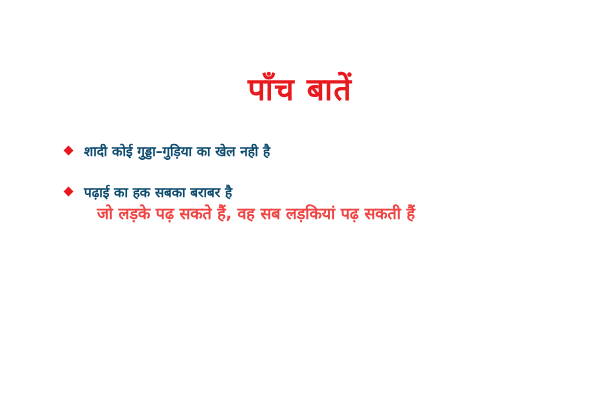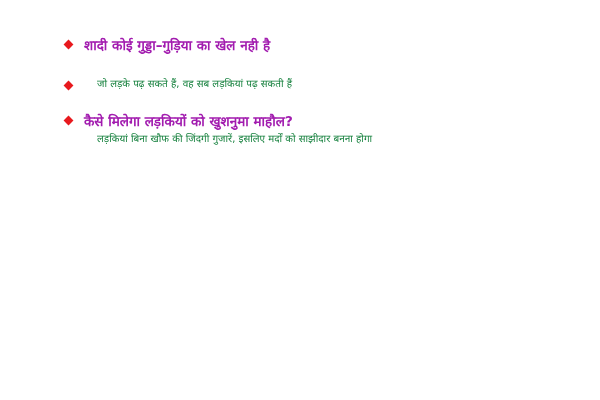--- a/index.html
+++ b/index.html
@@ -46,59 +46,56 @@
   .bullet {
     position: absolute;
     left: -19px;
     top: 5px;
     width: 7px;
     height: 7px;
     background: #e8191e;
     transform: rotate(45deg);
   }
   .line-main {
-    color: #a21caf;
+    color: #0c4a6e;
     font-size: 13.5px;
     font-family: "DejaVu Sans", sans-serif;
     font-weight: bold;
     line-height: 1.45;
     white-space: nowrap;
   }
   .line-sub {
-    color: #15803d;
-    font-size: 10px;
+    color: #ef4444;
+    font-size: 16px;
     font-family: "DejaVu Sans", sans-serif;
-    font-weight: normal;
+    font-weight: bold;
     line-height: 1.45;
     white-space: nowrap;
     margin-left: 13px;
   }
 </style>
 </head>
 <body>
 
 <div class="page">
 
+  <h1 class="title">पाँच बातें</h1>
 
   <ul class="points">
 
     <li class="point no-sub">
       <span class="bullet"></span>
       <div class="line-main">शादी कोई गुड्डा–गुड़िया का खेल नही है</div>
 
     </li>
 
     <li class="point">
       <span class="bullet"></span>
+      <div class="line-main">पढ़ाई का हक सबका बराबर है</div>
       <div class="line-sub">जो लड़के पढ़ सकते हैं, वह सब लड़कियां पढ़ सकती हैं</div>
     </li>
 
 
 
-    <li class="point">
-      <span class="bullet"></span>
-      <div class="line-main">कैसे मिलेगा लड़कियों को खुशनुमा माहौल?</div>
-      <div class="line-sub">लड़कियां बिना खौफ की जिंदगी गुजारें, इसलिए मर्दों को साझीदार बनना होगा</div>
-    </li>
 
   </ul>
 
 </div>
 
 </body></html>

